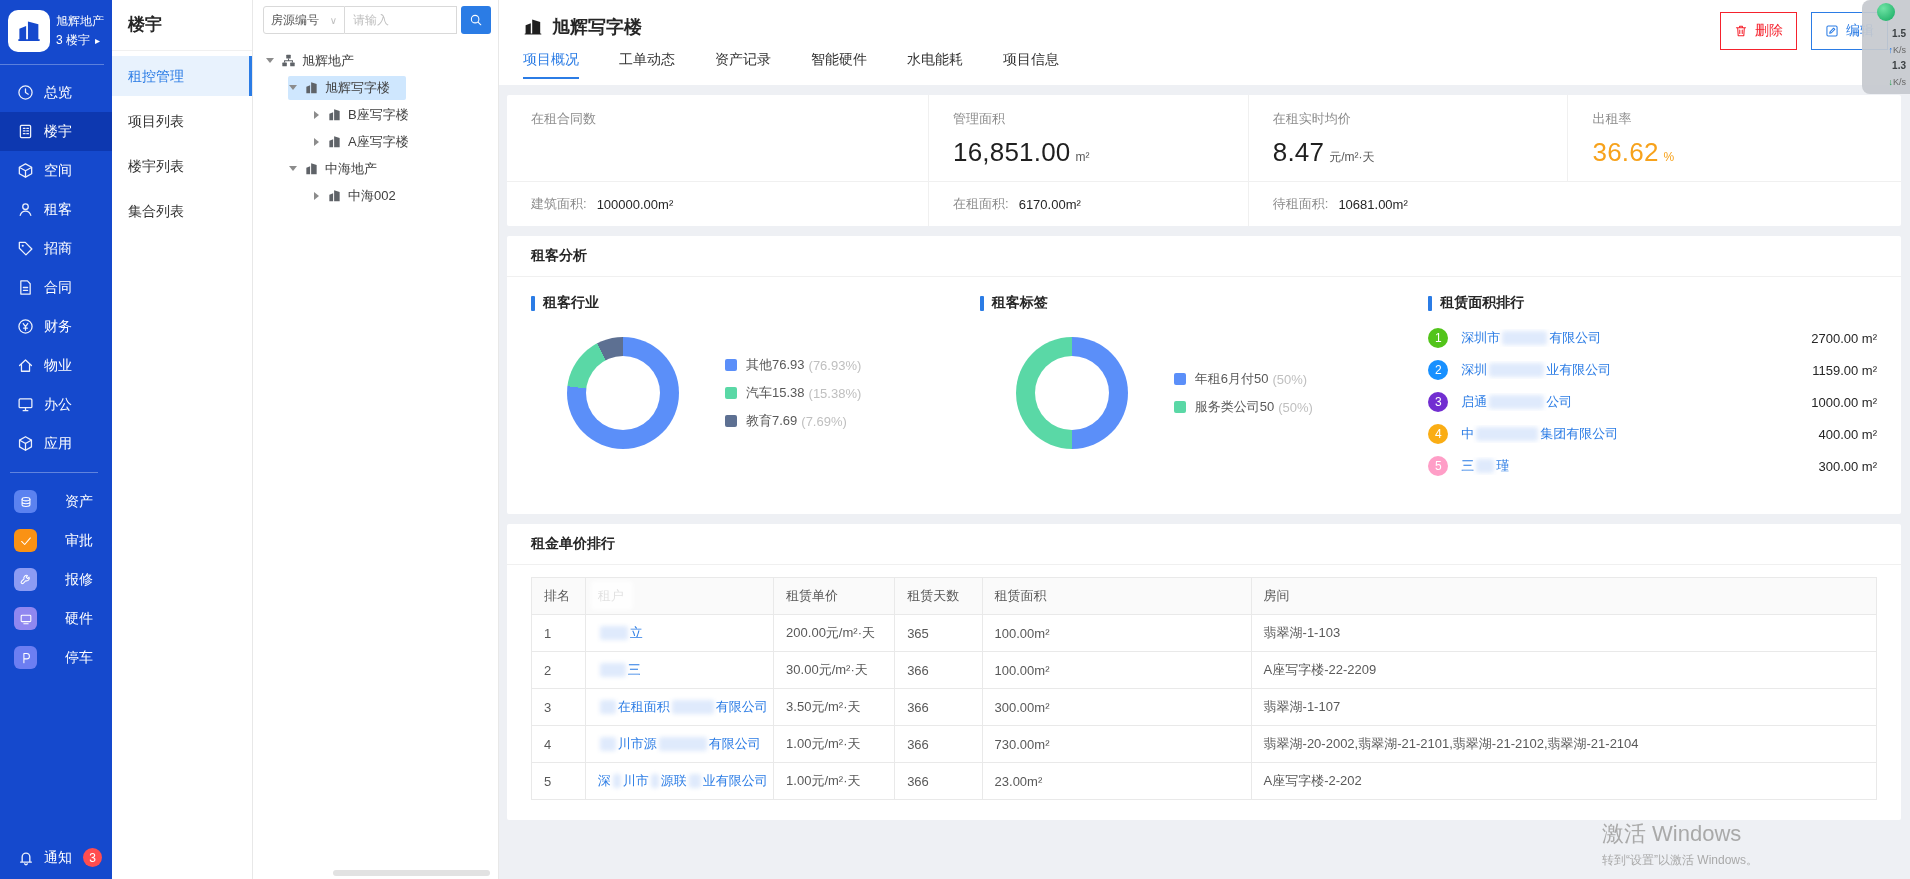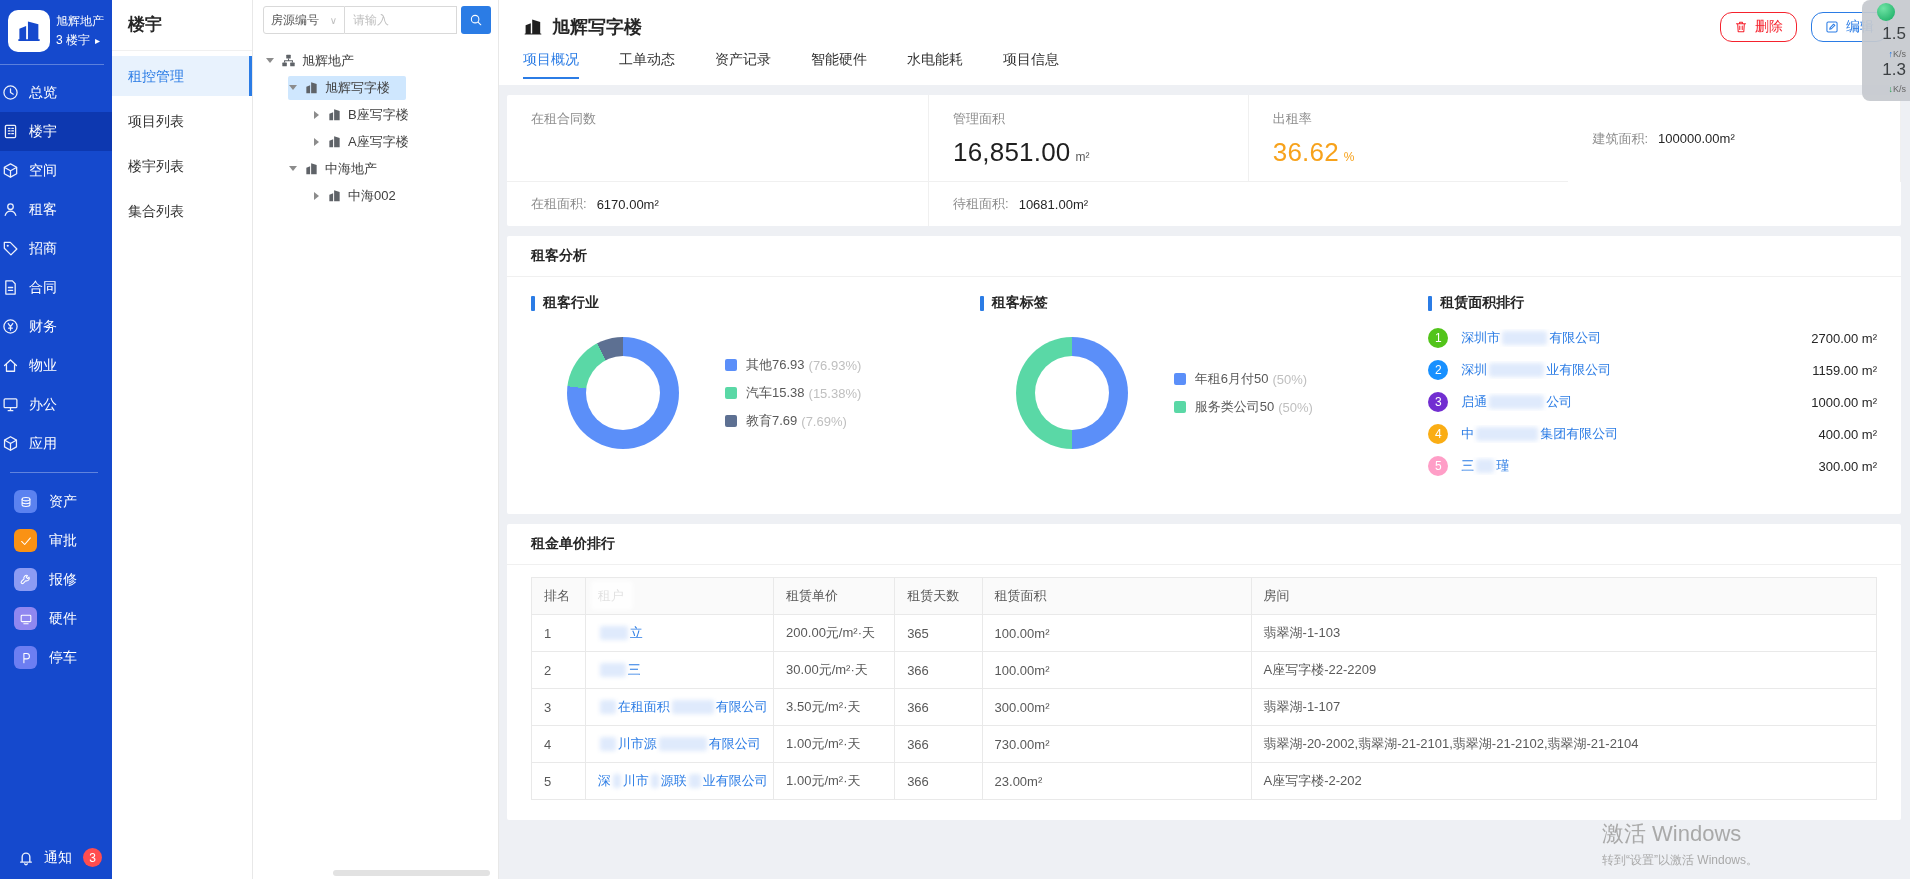--- a/index.html
+++ b/index.html
@@ -9,25 +9,25 @@
   .icon svg{display:block;width:100%;height:100%;}
   
   .sidebar{width:112px;min-width:112px;background:#1549cd;color:#fff;position:relative;}
   .logo-row{display:flex;align-items:center;padding:10px 4px 10px 8px;}
   .logo{width:42px;height:42px;background:#fff;border-radius:10px;display:flex;align-items:center;justify-content:center;color:#1549cd;}
   .logo .icon{width:26px;height:26px;}
   .org-txt{margin-left:6px;font-size:12px;line-height:1.6;}
   .org-sub{display:flex;align-items:center;gap:5px;}
   .org-caret{font-size:10px;}
   .logo-divider{height:1px;background:rgba(255,255,255,.3);margin:2px 8px 8px 0;}
-  .nav-item{display:flex;align-items:center;height:39px;padding-left:2px;gap:10px;cursor:pointer;font-size:14px;}
+  .nav-item{display:flex;align-items:center;height:39px;padding-left:17px;gap:10px;cursor:pointer;font-size:14px;}
   .nav-item.active{background:#0d38b0;}
   .nico{width:17px;height:17px;opacity:.92;color:#fff;}
   .sb-divider{height:1px;background:rgba(255,255,255,.32);margin:9px 14px 9px 10px;}
-  .app-item{display:flex;align-items:center;height:39px;padding-left:14px;gap:12px;cursor:pointer;}
+  .app-item{display:flex;align-items:center;height:39px;padding-left:14px;gap:28px;cursor:pointer;}
   .tile{width:23px;height:23px;border-radius:6px;display:flex;align-items:center;justify-content:center;color:#fff;}
   .tile .icon{width:14px;height:14px;}
   .notice{position:absolute;left:0;right:0;bottom:12px;display:flex;align-items:center;padding-left:17px;gap:9px;cursor:pointer;}
   .notice .nico{width:18px;height:18px;}
   .badge{width:19px;height:19px;border-radius:50%;background:#ff4d4f;color:#fff;font-size:12px;display:flex;align-items:center;justify-content:center;margin-left:2px;}
   
   .submenu{width:140px;min-width:140px;background:#fff;border-right:1px solid #e8e8e8;}
   .submenu-title{font-size:17px;font-weight:700;padding:13px 16px 14px;border-bottom:1px solid #f0f0f0;}
   .sm-item{height:40px;line-height:40px;padding:0 16px;margin-top:5px;font-size:14px;color:#333;cursor:pointer;}
   .sm-item.active{background:#e8f2fd;color:#2b7ce5;border-right:3px solid #2b7ce5;}
@@ -51,21 +51,21 @@
   
   .main{flex:1;display:flex;flex-direction:column;background:#eef0f4;position:relative;overflow:hidden;}
   .main-header{height:85px;background:#fff;position:relative;}
   .title-row{display:flex;align-items:center;padding:15px 24px 0;}
   .title-ico{width:20px;height:20px;color:#1f1f1f;}
   .page-title{font-size:18px;font-weight:700;margin-left:9px;}
   .tabs{display:flex;padding:0 24px;margin-top:12px;}
   .tab{margin-right:40px;padding-bottom:8px;font-size:14px;color:#333;cursor:pointer;border-bottom:2px solid transparent;}
   .tab.active{color:#2b7ce5;border-bottom-color:#2b7ce5;}
   .hdr-buttons{position:absolute;top:12px;right:22px;display:flex;gap:14px;}
-  .btn{display:flex;align-items:center;gap:7px;height:30px;padding:0 13px;border-radius:12px;background:#fff;font-size:14px;border:1px solid;cursor:pointer;}
+  .btn{display:flex;align-items:center;gap:7px;height:38px;padding:0 13px;border-radius:0;background:#fff;font-size:14px;border:1px solid;cursor:pointer;}
   .btn .icon{width:14px;height:14px;}
   .btn-del{border-color:#f5222d;color:#f5222d;}
   .btn-edit{border-color:#2b7ce5;color:#2b7ce5;}
   .main-body{padding:10px 9px 0 8px;}
   .card{background:#fff;border-radius:2px;margin-bottom:10px;}
   
   .stats{display:grid;grid-template-columns:1.32fr 1fr 1fr 1.04fr;}
   .stat-top{padding:15px 24px 13px;border-right:1px solid #f0f0f0;border-bottom:1px solid #f0f0f0;}
   .stat-top.last,.stat-bot.last{border-right:none;}
   .stat-label{font-size:13px;color:#8c8c8c;}
@@ -102,21 +102,21 @@
   .hpatch{position:absolute;left:5px;top:3px;width:42px;height:29px;background:rgba(255,255,255,.82);filter:blur(2px);border-radius:3px;}
   td.tname{color:#2b7ce5;cursor:pointer;}
   td.tname .cellflex{display:flex;align-items:center;}
   
   .watermark{position:absolute;right:152px;bottom:10px;color:#a9a9a9;pointer-events:none;}
   .wm1{font-size:22px;}
   .wm2{font-size:12px;margin-top:3px;}
   .netwidget{position:absolute;right:0;top:0;width:40px;background:rgba(197,201,206,.92);border-radius:8px 0 0 8px;padding:2px 4px 6px;z-index:50;}
   .net-ball{width:18px;height:18px;border-radius:50%;margin:1px auto 3px;background:radial-gradient(circle at 35% 30%,#6fe3a5,#12a85e);}
   .net-row{text-align:right;line-height:1.15;}
-  .net-val{font-size:17px;color:#3c4043;font-weight:400;}
+  .net-val{font-size:10px;color:#3c4043;font-weight:700;}
   .net-unit{font-size:9px;color:#666;}
   .arr-up{color:#1a73e8;}
   .arr-dn{color:#1e9e4a;}
 </style>
 </head>
 <body>
 
 <div class="sidebar">
   <div class="logo-row">
     <div class="logo">
@@ -456,20 +456,27 @@
 
     <div class="card stats">
         <div class="stat-top">
           <div class="stat-label">在租合同数</div>
         </div>
         <div class="stat-top">
           <div class="stat-label">管理面积</div>
           <div class="stat-valrow">
             <span class="stat-val">16,851.00</span>
             <span class="stat-unit">m²</span>
+          </div>
+        </div>
+        <div class="stat-top">
+          <div class="stat-label">在租实时均价</div>
+          <div class="stat-valrow">
+            <span class="stat-val">8.47</span>
+            <span class="stat-unit">元/m²·天</span>
           </div>
         </div>
         <div class="stat-top last">
           <div class="stat-label">出租率</div>
           <div class="stat-valrow">
             <span class="stat-val" style="color: rgb(247, 162, 27);">36.62</span>
             <span class="stat-unit" style="color: rgb(247, 162, 27);">%</span>
           </div>
         </div>
         <div class="stat-bot">

